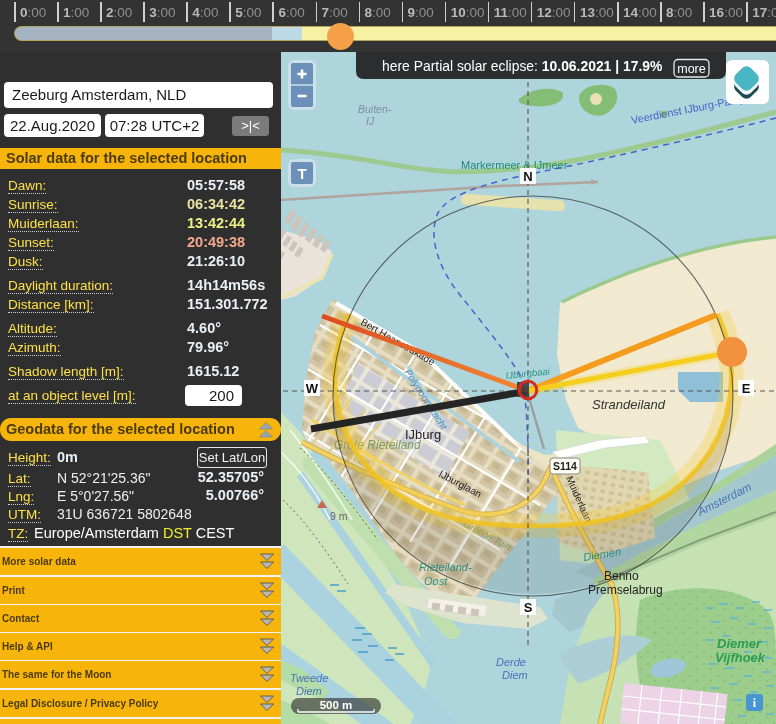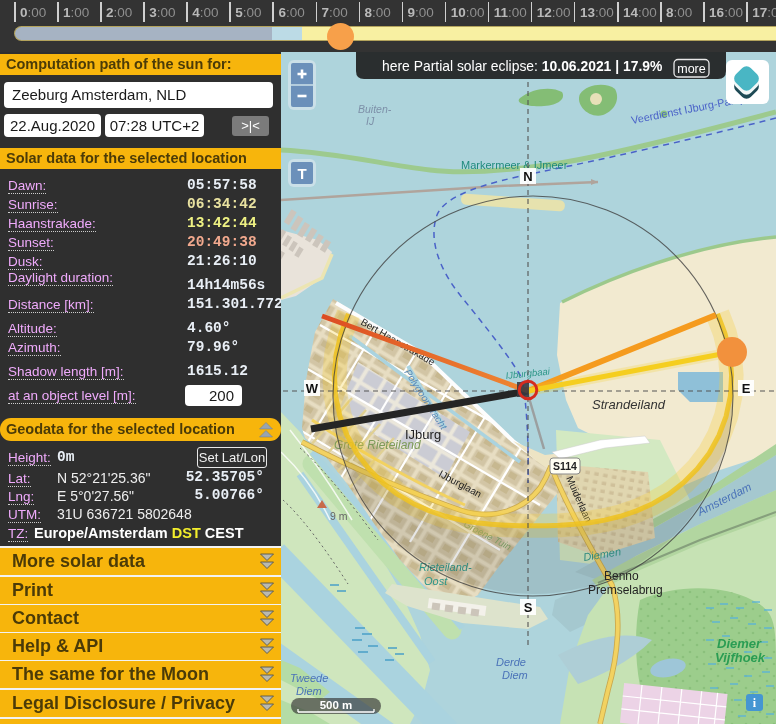--- a/index.html
+++ b/index.html
@@ -9,26 +9,26 @@
 #tl{position:absolute;left:0;top:0;width:776px;height:52px;background:#333333;}
 .tick{position:absolute;top:2px;width:1.5px;height:20px;background:#cfcfcf;}
 .tlab{position:absolute;top:5px;font-size:13.5px;color:#8f8f8f;white-space:nowrap;}
 .tlab b{color:#b9b9b9;}
 #track{position:absolute;left:14px;top:26px;width:761px;height:13px;border:1px solid #b3a35c;border-right:none;border-radius:8px 0 0 8px;background:linear-gradient(90deg,#a6b3c3 0px,#a6b3c3 257px,#bcdbe6 257px,#bcdbe6 287px,#f8f0a2 287px);}
 #handle{position:absolute;left:327px;top:23px;width:27px;height:27px;border-radius:50%;background:#f7a04a;}
 
 #sb{position:absolute;left:0;top:52px;width:281px;height:672px;background:#2f2f2f;}
 .hdr{position:absolute;left:0;width:281px;height:21px;background:#f7b50c;color:#4b3b08;font-weight:bold;font-size:14.5px;line-height:21px;padding-left:6px;box-sizing:border-box;}
 .inp{position:absolute;background:#fff;border-radius:4px;color:#1a1a1a;font-size:15px;font-family:"Liberation Sans",sans-serif;}
-.lbl{color:#f0abfc;font-size:13.5px;}
+.lbl{color:#fde047;font-size:13.5px;}
 .lbl u{text-decoration:none;border-bottom:1.5px dotted #cccccc;padding-bottom:0px;}
-.val{color:#e9eff6;font-size:14.5px;font-weight:bold;font-family:Liberation Mono, monospace;}
+.val{color:#e9eff6;font-size:14.5px;font-weight:bold;}
 .row{position:absolute;left:8px;white-space:nowrap;}
 .rv{position:absolute;left:187px;white-space:nowrap;}
-.acc{position:absolute;left:0;width:281px;height:27px;background:#f7b50c;color:#4b3b08;font-weight:bold;font-size:18px;line-height:27px;padding-left:12px;box-sizing:border-box;}
+.acc{position:absolute;left:0;width:281px;height:27px;background:#f7b50c;color:#4b3b08;font-weight:bold;font-size:10px;line-height:27px;padding-left:2px;box-sizing:border-box;}
 .chev{position:absolute;right:8px;top:4px;}
 </style>
 </head>
 <body>
 <div id="tl"></div>
 <div id="track"></div>
 <div id="handle"></div>
 <div id="ticks">
     <div class="tick" style="left:14.0px"></div>
     <div class="tlab" style="left:20.0px"><b>0</b>:00</div>
@@ -61,38 +61,37 @@
     <div class="tick" style="left:617.0px"></div>
     <div class="tlab" style="left:623.0px"><b>14</b>:00</div>
     <div class="tick" style="left:660.0px"></div>
     <div class="tlab" style="left:666.0px"><b>8</b>:00</div>
     <div class="tick" style="left:703.1px"></div>
     <div class="tlab" style="left:709.1px"><b>16</b>:00</div>
     <div class="tick" style="left:746.2px"></div>
     <div class="tlab" style="left:752.2px"><b>17</b>:00</div>
   </div>
 <div id="sb">
-  <div class="hdr" style="top:2px;">Computation path of the sun for:</div>
   <div class="inp" style="left:4px;top:30px;width:269px;height:26px;line-height:26px;padding-left:8px;box-sizing:border-box;">Zeeburg Amsterdam, NLD</div>
   <div class="inp" style="left:4px;top:62px;width:97px;height:23px;line-height:23px;text-align:center;">22.Aug.2020</div>
   <div class="inp" style="left:105px;top:62px;width:99px;height:23px;line-height:23px;text-align:center;">07:28 UTC+2</div>
   <div class="abs" style="left:232px;top:64px;width:37px;height:20px;background:#7b7b7b;border-radius:3px;color:#fff;font-size:13px;text-align:center;line-height:20px;">&gt;|&lt;</div>
   <div class="hdr" style="top:96px;">Solar data for the selected location</div>
 
   <div class="row lbl" style="top:126px;"><u>Dawn:</u></div>
     <div class="rv val" style="top:125px;">05:57:58</div>
   <div class="row lbl" style="top:145px;"><u>Sunrise:</u></div>
     <div class="rv val" style="top:144px;color:#e9e2a0;text-align:center;">06:34:42</div>
-  <div class="row lbl" style="top:164px;"><u>Haanstrakade:</u></div>
+  <div class="row lbl" style="top:164px;"><u>Muiderlaan:</u></div>
     <div class="rv val" style="top:163px;color:#eef183;">13:42:44</div>
   <div class="row lbl" style="top:183px;"><u>Sunset:</u></div>
     <div class="rv val" style="top:182px;color:#f2a98e;">20:49:38</div>
   <div class="row lbl" style="top:202px;"><u>Dusk:</u></div>
     <div class="rv val" style="top:201px;">21:26:10</div>
-  <div class="row lbl" style="top:218px;"><u>Daylight duration:</u></div>
+  <div class="row lbl" style="top:226px;"><u>Daylight duration:</u></div>
     <div class="rv val" style="top:225px;">14h14m56s</div>
   <div class="row lbl" style="top:245px;"><u>Distance [km]:</u></div>
     <div class="rv val" style="top:244px;">151.301.772</div>
   <div class="row lbl" style="top:269px;"><u>Altitude:</u></div>
     <div class="rv val" style="top:268px;">4.60°</div>
   <div class="row lbl" style="top:288px;text-align:right;"><u>Azimuth:</u></div>
     <div class="rv val" style="top:287px;">79.96°</div>
   <div class="row lbl" style="top:312px;"><u>Shadow length [m]:</u></div>
     <div class="rv val" style="top:311px;">1615.12</div>
   <div class="row lbl" style="top:336px;"><u>at an object level [m]:</u></div>
@@ -108,21 +107,21 @@
   <div class="abs" style="left:197px;top:395px;width:68px;height:19px;border:1px solid #e8e8e8;border-radius:3px;color:#f2f2f2;font-size:13px;text-align:center;line-height:19px;">Set Lat/Lon</div>
   <div class="row lbl" style="top:419px;"><u>Lat:</u></div>
   <div class="abs" style="left:57px;top:418px;color:#eee;font-size:14px;">N 52°21'25.36"</div>
   <div class="abs val" style="top:417px;right:17px;">52.35705°</div>
   <div class="row lbl" style="top:437px;"><u>Lng:</u></div>
   <div class="abs" style="left:57px;top:436px;color:#eee;font-size:14px;">E 5°0'27.56"</div>
   <div class="abs val" style="top:435px;right:17px;">5.00766°</div>
   <div class="row lbl" style="top:455px;"><u>UTM:</u></div>
   <div class="abs" style="left:57px;top:454px;color:#eee;font-size:14px;">31U 636721 5802648</div>
   <div class="row lbl" style="top:474px;"><u>TZ:</u></div>
-  <div class="abs" style="left:34px;top:473px;color:#fff;font-size:14.5px;font-weight:bold;">Europe/Amsterdam <span style="color:#f3ee2c;">DST</span> CEST</div>
+  <div class="abs" style="left:34px;top:473px;color:#fff;font-size:14.5px;font-weight:normal;">Europe/Amsterdam <span style="color:#f3ee2c;">DST</span> CEST</div>
 
   <div class="abs" style="left:0;top:494px;width:281px;height:178px;background:#f2f2f2;"></div>
   <div class="acc" style="top:496px;">More solar data<svg class="dchev" width="16" height="18" viewBox="0 0 16 18" style="position:absolute;right:6px;top:4px;">
         <path d="M1.5 2 L14.5 2 L8 8.5 Z M1.5 10 L14.5 10 L8 16.5 Z" fill="#b9b9b0" stroke="#55554a" stroke-width="0.9"></path>
       </svg></div>
   <div class="acc" style="top:525px;">Print<svg class="dchev" width="16" height="18" viewBox="0 0 16 18" style="position:absolute;right:6px;top:4px;">
         <path d="M1.5 2 L14.5 2 L8 8.5 Z M1.5 10 L14.5 10 L8 16.5 Z" fill="#b9b9b0" stroke="#55554a" stroke-width="0.9"></path>
       </svg></div>
   <div class="acc" style="top:553px;">Contact<svg class="dchev" width="16" height="18" viewBox="0 0 16 18" style="position:absolute;right:6px;top:4px;">
         <path d="M1.5 2 L14.5 2 L8 8.5 Z M1.5 10 L14.5 10 L8 16.5 Z" fill="#b9b9b0" stroke="#55554a" stroke-width="0.9"></path>

